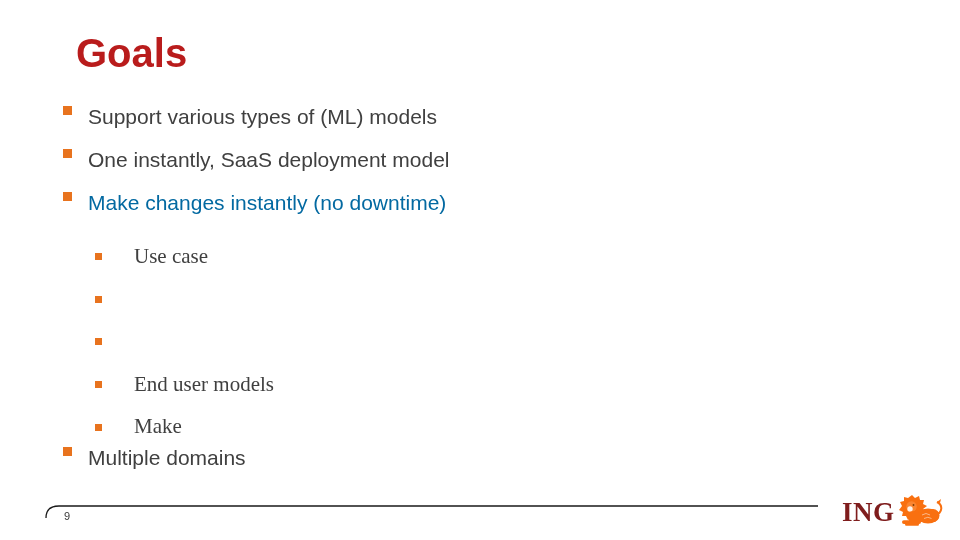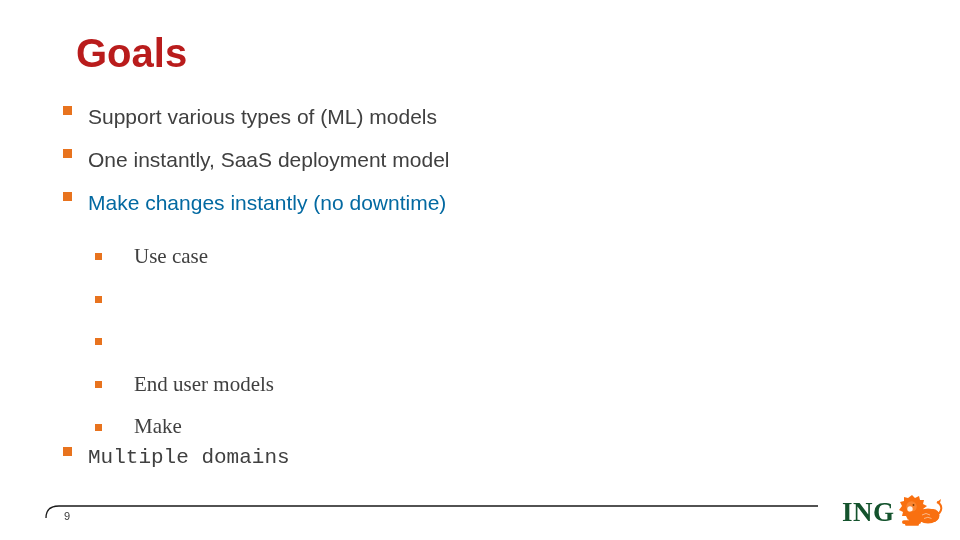--- a/index.html
+++ b/index.html
@@ -32,34 +32,34 @@
   .sub-list { position: absolute; left: 95px; top: 235px; font-family: Liberation Serif, serif; }
   .sub-row {
     display: flex; align-items: center; height: 42.6px;
     font-size: 21px; color: #404040; white-space: nowrap;
   }
   .sub-row .sq {
     width: 7px; height: 7px; background: #E8731E;
     margin-right: 32px; flex: 0 0 auto; margin-top: 1px;
   }
 
-  .closing-list { position: absolute; left: 63px; top: 446px; font-family: Liberation Mono, monospace; }
+  .closing-list { position: absolute; left: 63px; top: 446px; }
 
   .footer-line-svg { position: absolute; left: 0; top: 0; }
 
   .page-num {
     position: absolute; left: 64px; top: 510px;
     font-size: 11px; color: #3a3a3a;
   }
 
   .ing-logo { position: absolute; left: 842px; top: 499px; display: flex; align-items: flex-start; }
   .ing-word {
     font-family: "Liberation Serif", serif;
     font-weight: bold; font-size: 27px; line-height: 1;
-    color: #14532d; letter-spacing: 0.5px;
+    color: #7f1d1d; letter-spacing: 0.5px;
   }
   .lion-svg { position: absolute; left: 897px; top: 494px; }
 </style>
 </head>
 <body>
 
 <div class="slide">
 
   <div class="title">Goals</div>
 

